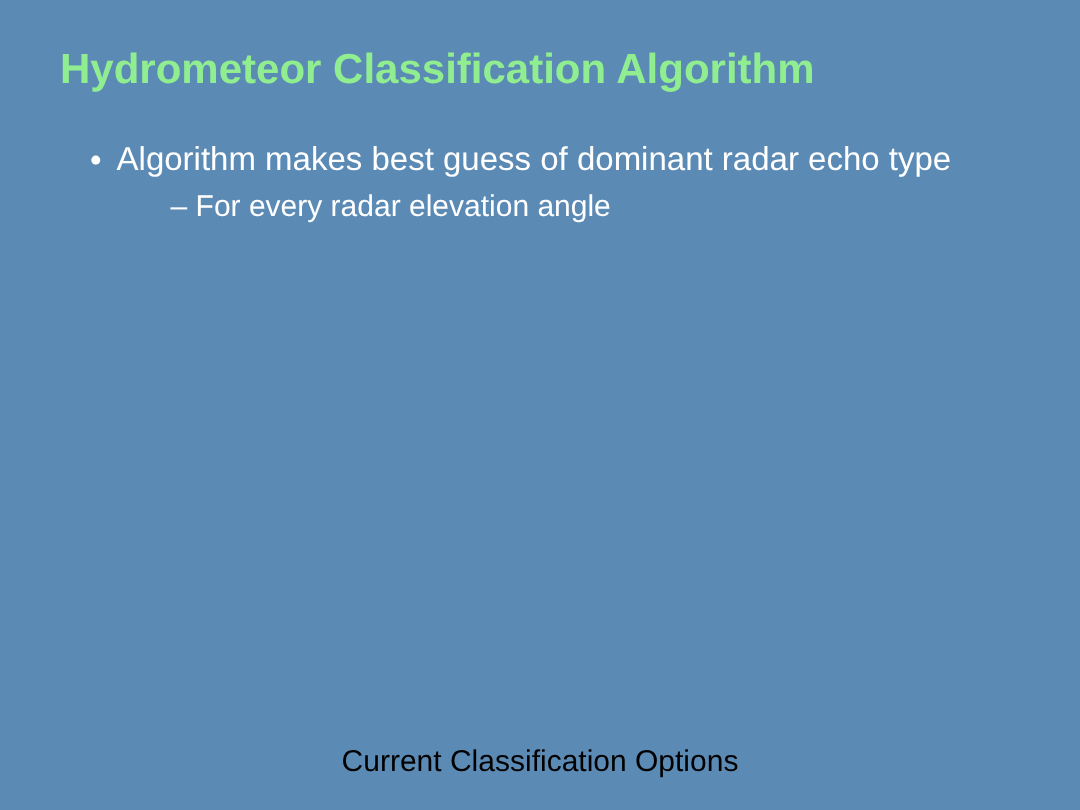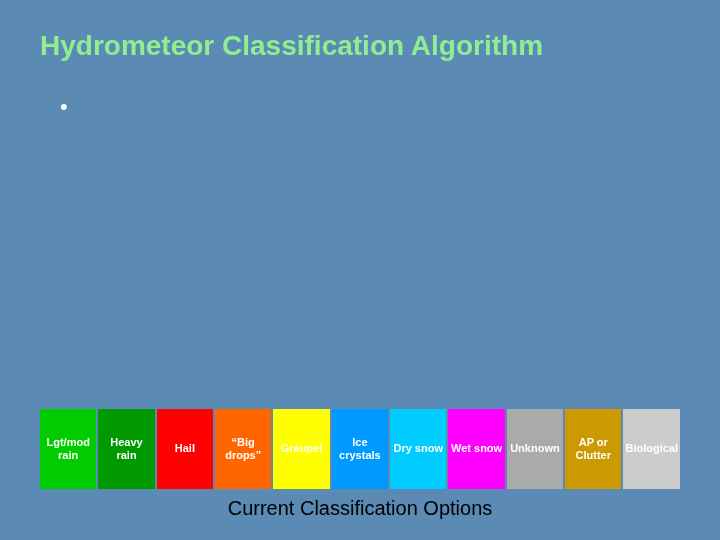--- a/index.html
+++ b/index.html
@@ -1,15 +1,15 @@
 <!DOCTYPE html>
 <html><head>
   <meta charset="utf-8">
   <style>
-    * { margin: 0; padding: 0; box-sizing: border-box; }
+    * { margin: 0; padding: 0; box-sizing: border-box; border-radius: 16px; }
 
     body {
       width: 720px;
       height: 540px;
       background-color: #5b8ab5;
       font-family: Arial, sans-serif;
       overflow: hidden;
     }
 
     .slide {
@@ -97,34 +97,24 @@
 </head>
 <body>
 
 <div class="slide">
 
   <div class="title">Hydrometeor Classification Algorithm</div>
 
   <div class="bullet-section">
     <div class="bullet-item">
       <span class="bullet-dot">•</span>
+      <div>
+        <div class="bullet-text">Algorithm makes best guess of dominant radar echo type</div>
+        <div class="sub-bullet">– For every radar elevation angle</div>
+      </div>
     </div>
   </div>
 
   <div class="bottom-section">
-    <div class="color-boxes">
-
-    <div class="color-box" style="background-color: rgb(0, 204, 0);">Lgt/mod rain</div>
-        <div class="color-box" style="background-color: rgb(0, 153, 0);">Heavy rain</div>
-        <div class="color-box" style="background-color: rgb(255, 0, 0);">Hail</div>
-        <div class="color-box" style="background-color: rgb(255, 102, 0);">“Big drops”</div>
-        <div class="color-box" style="background-color: rgb(255, 255, 0);">Graupel</div>
-        <div class="color-box" style="background-color: rgb(0, 153, 255);">Ice crystals</div>
-        <div class="color-box" style="background-color: rgb(0, 204, 255);">Dry snow</div>
-        <div class="color-box" style="background-color: rgb(255, 0, 255);">Wet snow</div>
-        <div class="color-box" style="background-color: rgb(170, 170, 170);">Unknown</div>
-        <div class="color-box" style="background-color: rgb(204, 153, 0);">AP or Clutter</div>
-        <div class="color-box" style="background-color: rgb(204, 204, 204);">Biological</div>
-      </div>
     <div class="current-classification">Current Classification Options</div>
   </div>
 
 </div>
 
 </body></html>

